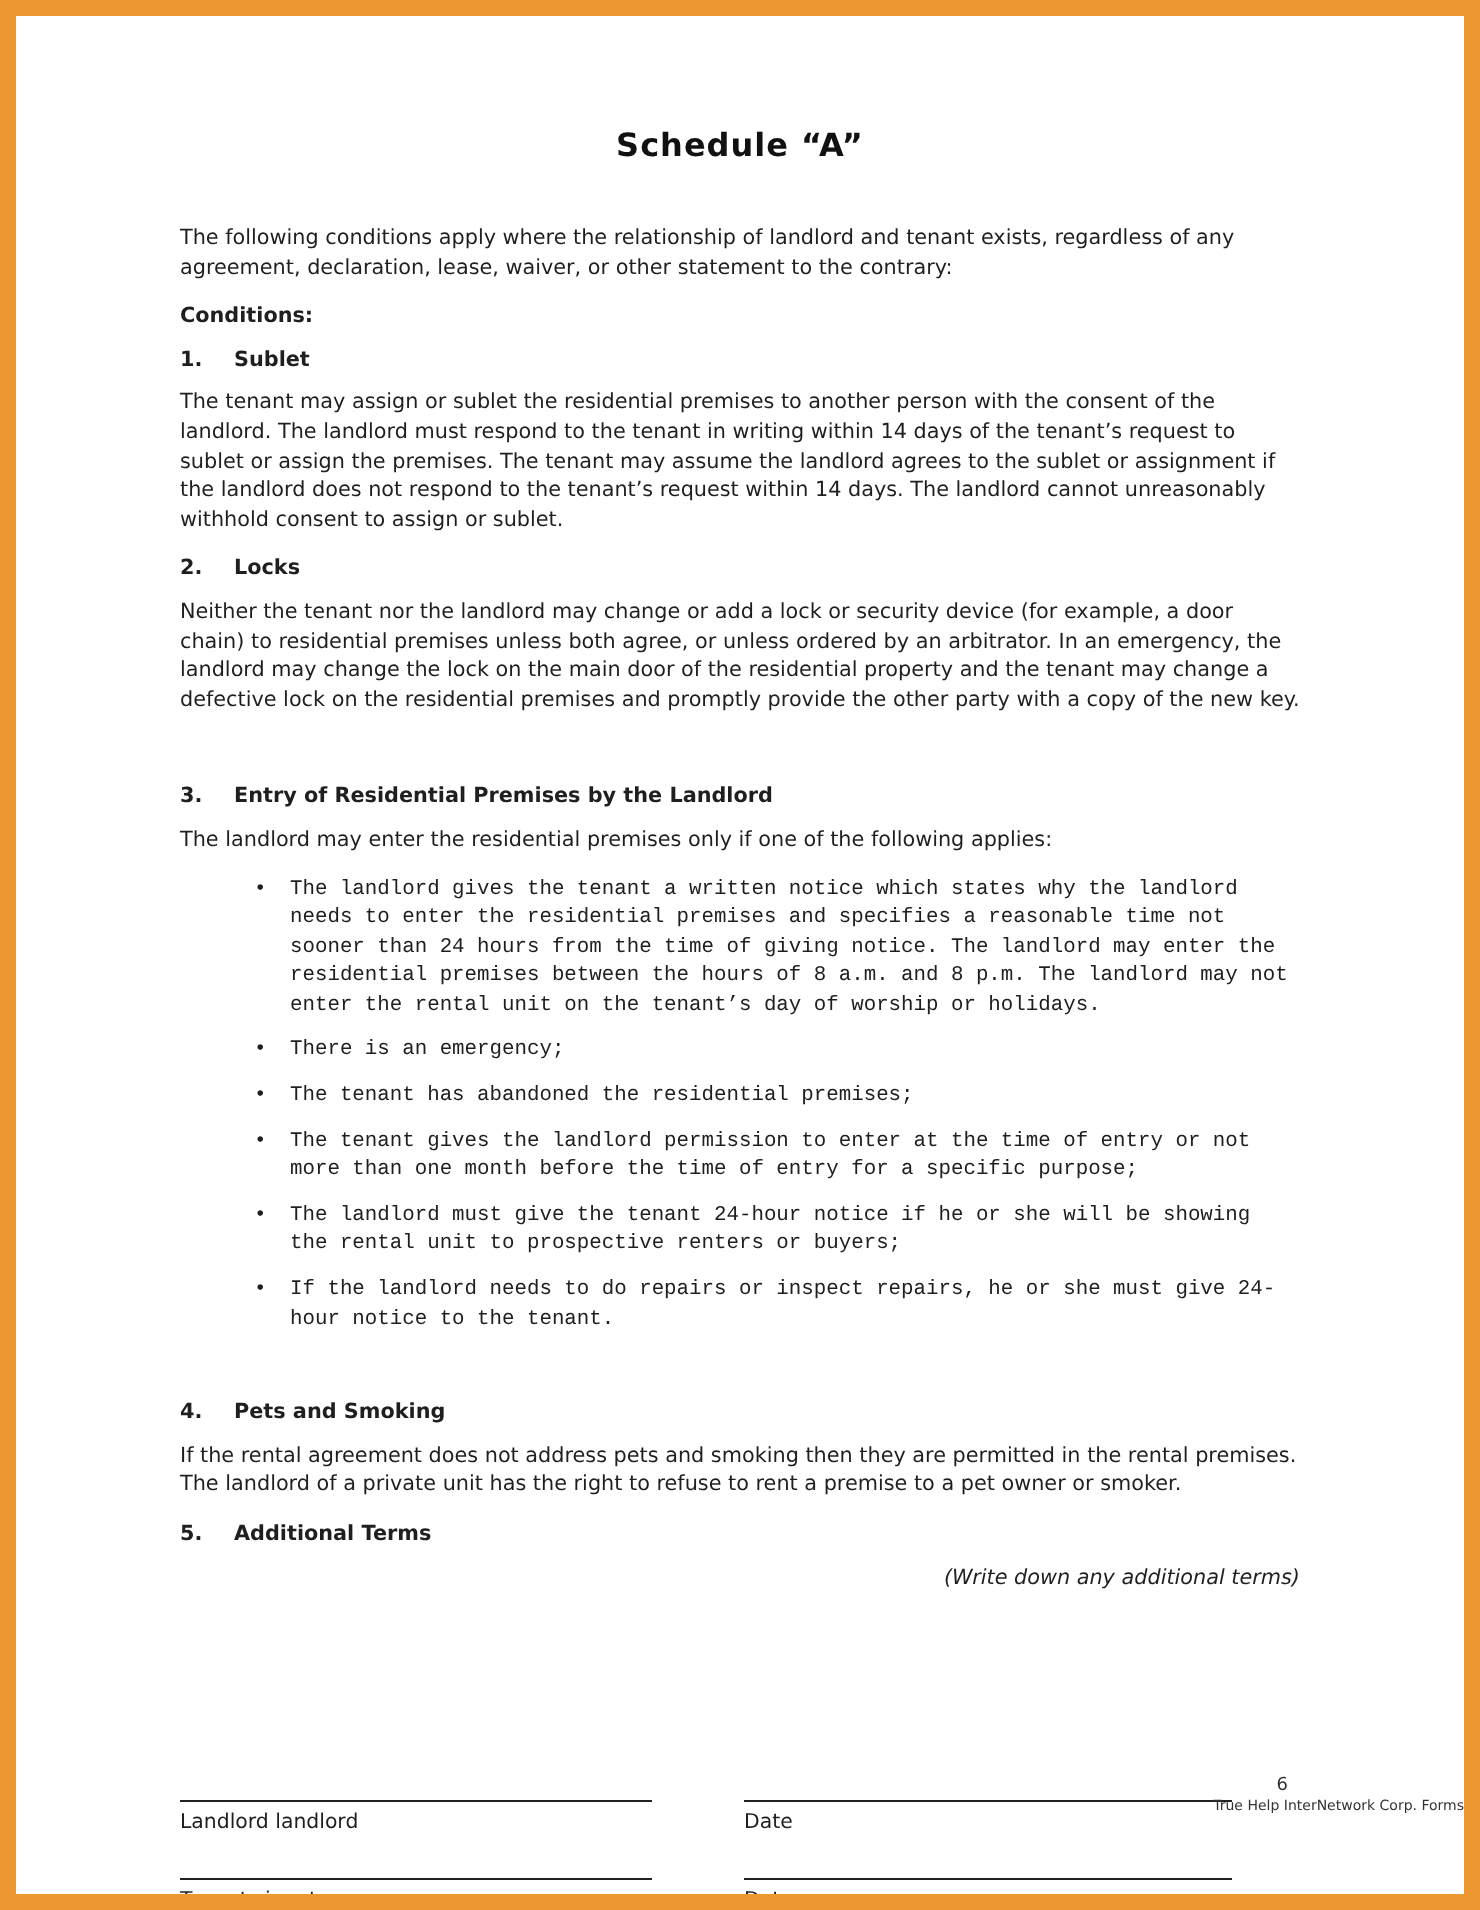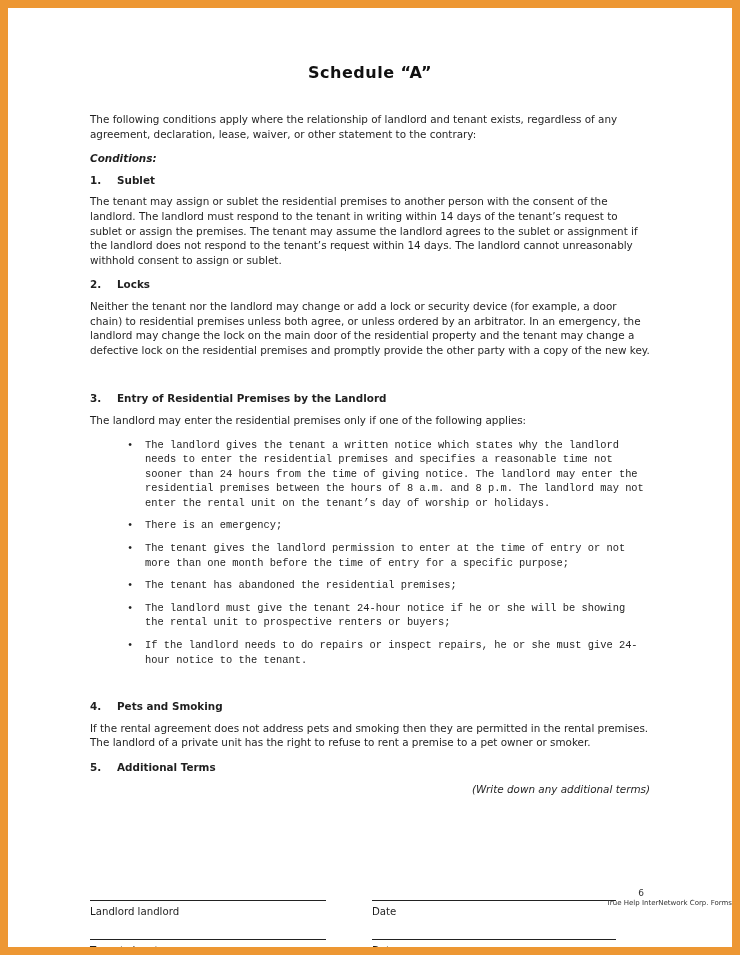--- a/index.html
+++ b/index.html
@@ -34,21 +34,20 @@
     font-weight: bold;
     color: #111;
     letter-spacing: 0.5px;
   }
   p.body-para {
     margin: 0 0 10px 0;
   }
   .bold-line {
     font-weight: bold;
     margin: 0 0 7px 0;
-    font-style: italic;
   }
   .section-heading {
     display: flex;
     font-weight: bold;
     margin: 4px 0 7px 0;
   }
   .section-heading .num {
     flex: 0 0 27px;
   }
   .gap-lg { height: 20px; }
@@ -151,25 +150,25 @@
       <div class="bullet-item">
         <span class="marker"></span>
         <span class="bullet-text">The landlord gives the tenant a written notice which states why the landlord needs to enter the residential premises and specifies a reasonable time not sooner than 24 hours from the time of giving notice. The landlord may enter the residential premises between the hours of 8 a.m. and 8 p.m. The landlord may not enter the rental unit on the tenant’s day of worship or holidays.</span>
       </div>
       <div class="bullet-item">
         <span class="marker"></span>
         <span class="bullet-text">There is an emergency;</span>
       </div>
       <div class="bullet-item">
         <span class="marker"></span>
+        <span class="bullet-text">The tenant has abandoned the residential premises;</span>
+      </div>
+      <div class="bullet-item">
+        <span class="marker"></span>
         <span class="bullet-text">The tenant gives the landlord permission to enter at the time of entry or not more than one month before the time of entry for a specific purpose;</span>
-      </div>
-      <div class="bullet-item">
-        <span class="marker"></span>
-        <span class="bullet-text">The tenant has abandoned the residential premises;</span>
       </div>
       <div class="bullet-item">
         <span class="marker"></span>
         <span class="bullet-text">The landlord must give the tenant 24-hour notice if he or she will be showing the rental unit to prospective renters or buyers;</span>
       </div>
       <div class="bullet-item">
         <span class="marker"></span>
         <span class="bullet-text">If the landlord needs to do repairs or inspect repairs, he or she must give 24-hour notice to the tenant.</span>
       </div>
     </div>

